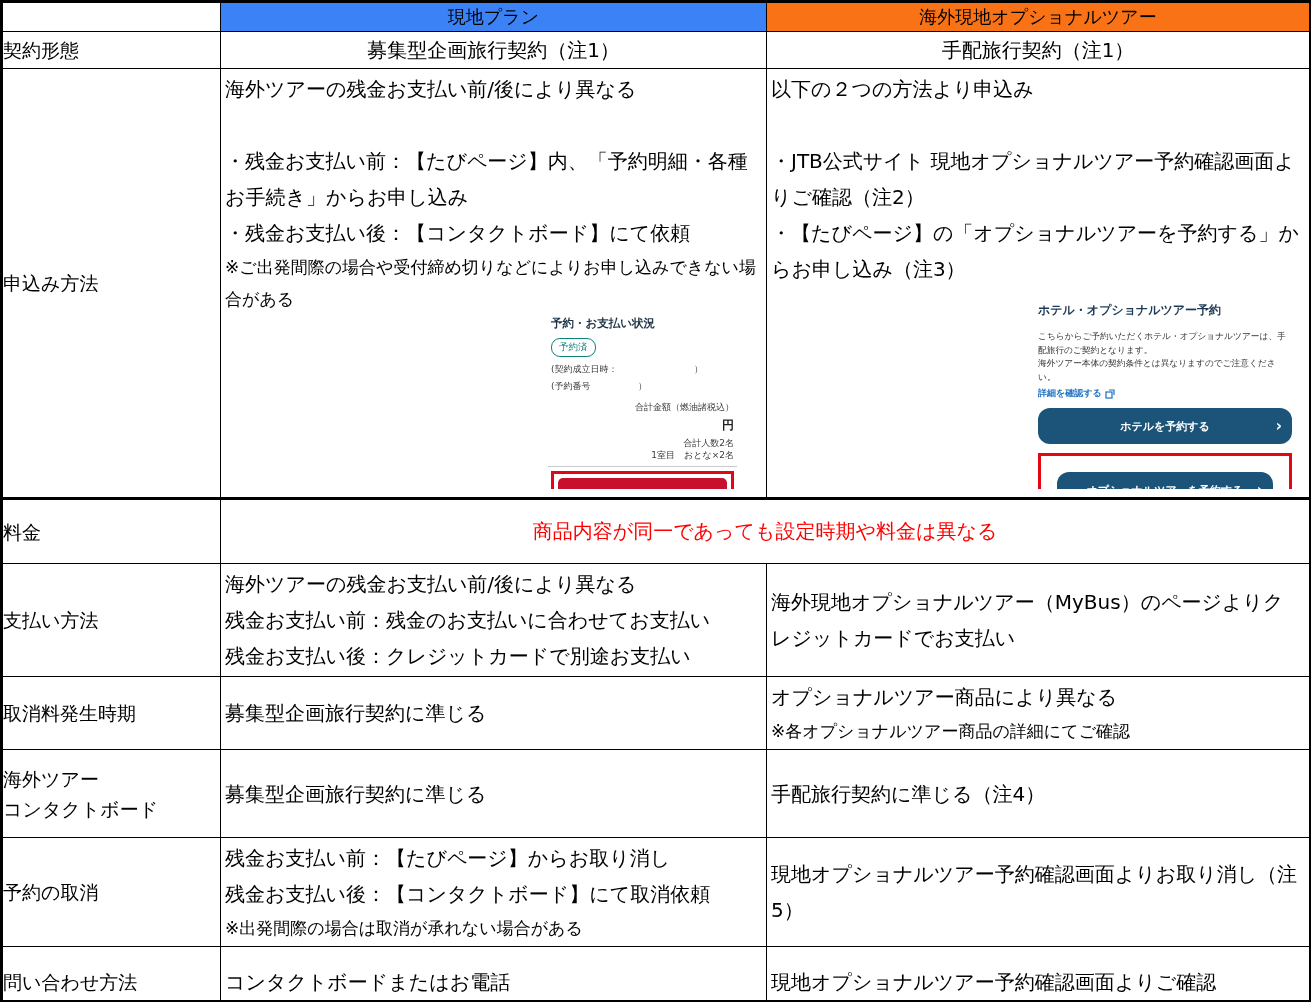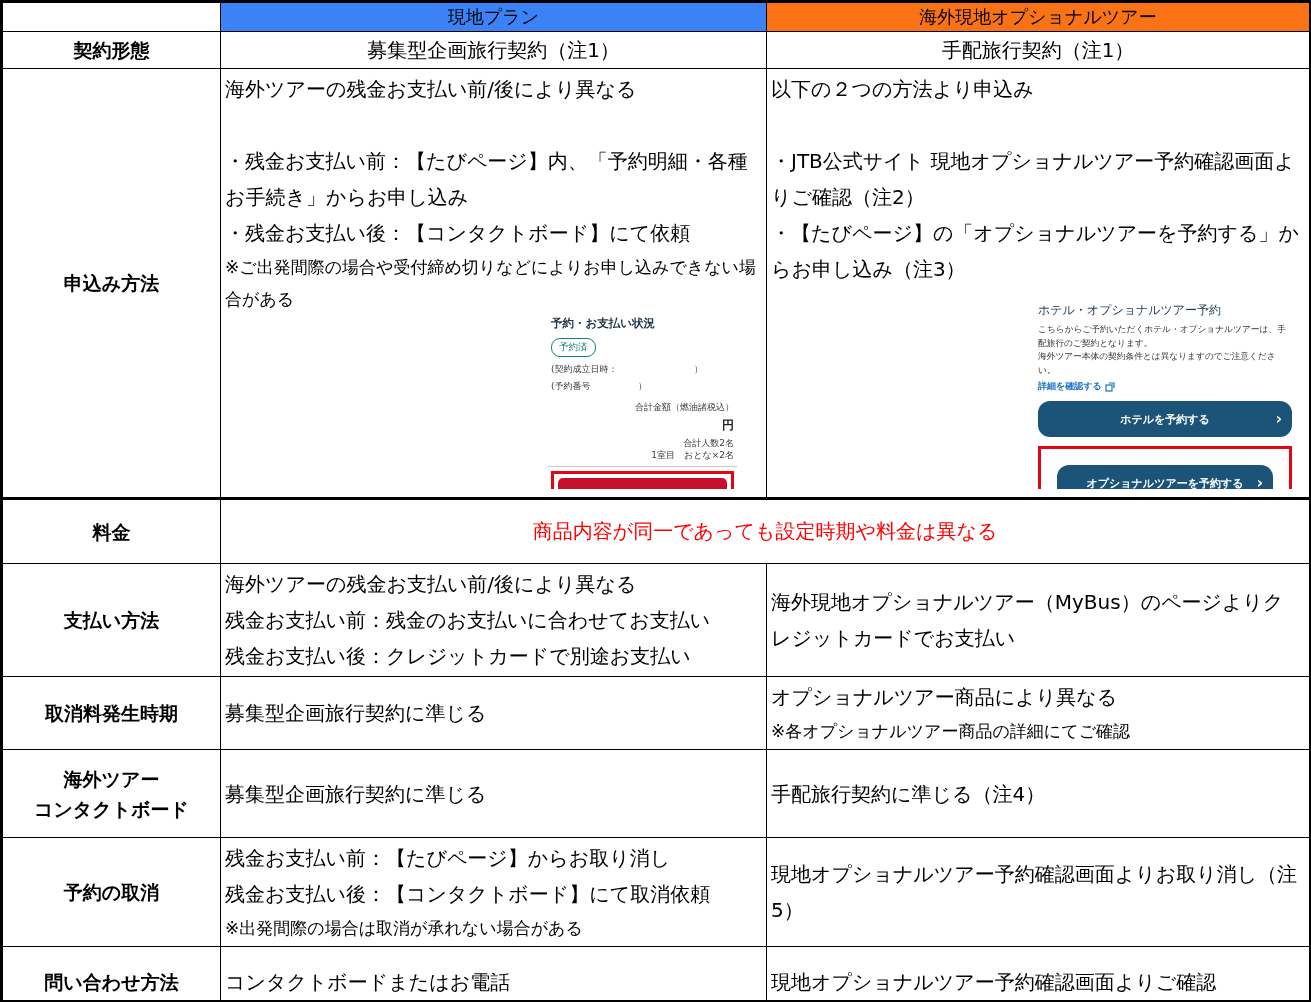--- a/index.html
+++ b/index.html
@@ -16,21 +16,21 @@
     border-collapse:collapse;
     table-layout:fixed;
   }
   td {
     border:1px solid #000;
     vertical-align:middle;
     font-size:20px;
     color:#000;
     overflow:hidden;
   }
-  td.label   { text-align:center; font-size:19px; line-height:30px;font-weight:bold; }
+  td.label   { text-align:left; font-size:19px; line-height:30px; }
   td.center  { text-align:center; }
   td.content { padding:2px 6px 2px 4px; line-height:36px; }
   td.top     { vertical-align:top; }
   .rel       { position:relative; }
 
   .head-yellow { background:#3b82f6; text-align:center; font-size:18px; }
   .head-green  { background:#f97316; text-align:center; font-size:18px; }
 
   tr.thick-top td { border-top:3px solid #000; }
 
@@ -60,21 +60,21 @@
   .btn-red {
     position:relative; display:flex; align-items:center; justify-content:center;
     width:100%; height:34px; background:#C8102E; border:none; border-radius:5px;
     color:#fff; font-size:11px; font-weight:bold; cursor:pointer;
     font-family:"DejaVu Sans","Liberation Sans",sans-serif;
   }
   .chev { position:absolute; right:10px; top:50%; transform:translateY(-52%); font-size:15px; font-weight:bold; }
 
   
   .panel-optional { left:267px; top:228px; width:262px; height:192px; padding:5px 4px 0 4px; }
-  .p2-title { font-size:12px; font-weight:normal; color:#1C3A55; margin-bottom:4px; }
+  .p2-title { font-size:12px; font-weight:bold; color:#1C3A55; margin-bottom:11px; }
   .p2-desc  { font-size:8.7px; color:#333; line-height:13.5px; }
   .p2-link  { display:flex; align-items:center; gap:3px; margin-top:3px; font-size:9px; color:#1A6FC4; font-weight:bold; }
   .btn-navy {
     position:relative; display:flex; align-items:center; justify-content:center;
     width:100%; height:36px; background:#1B5478; border:none; border-radius:12px;
     color:#fff; font-size:11px; font-weight:bold; cursor:pointer;
     font-family:"DejaVu Sans","Liberation Sans",sans-serif;
   }
   .p2-btn1 { margin-top:8px; }
   .p2-outline { margin-top:9px; border:3px solid #E30613; padding:16px; }

